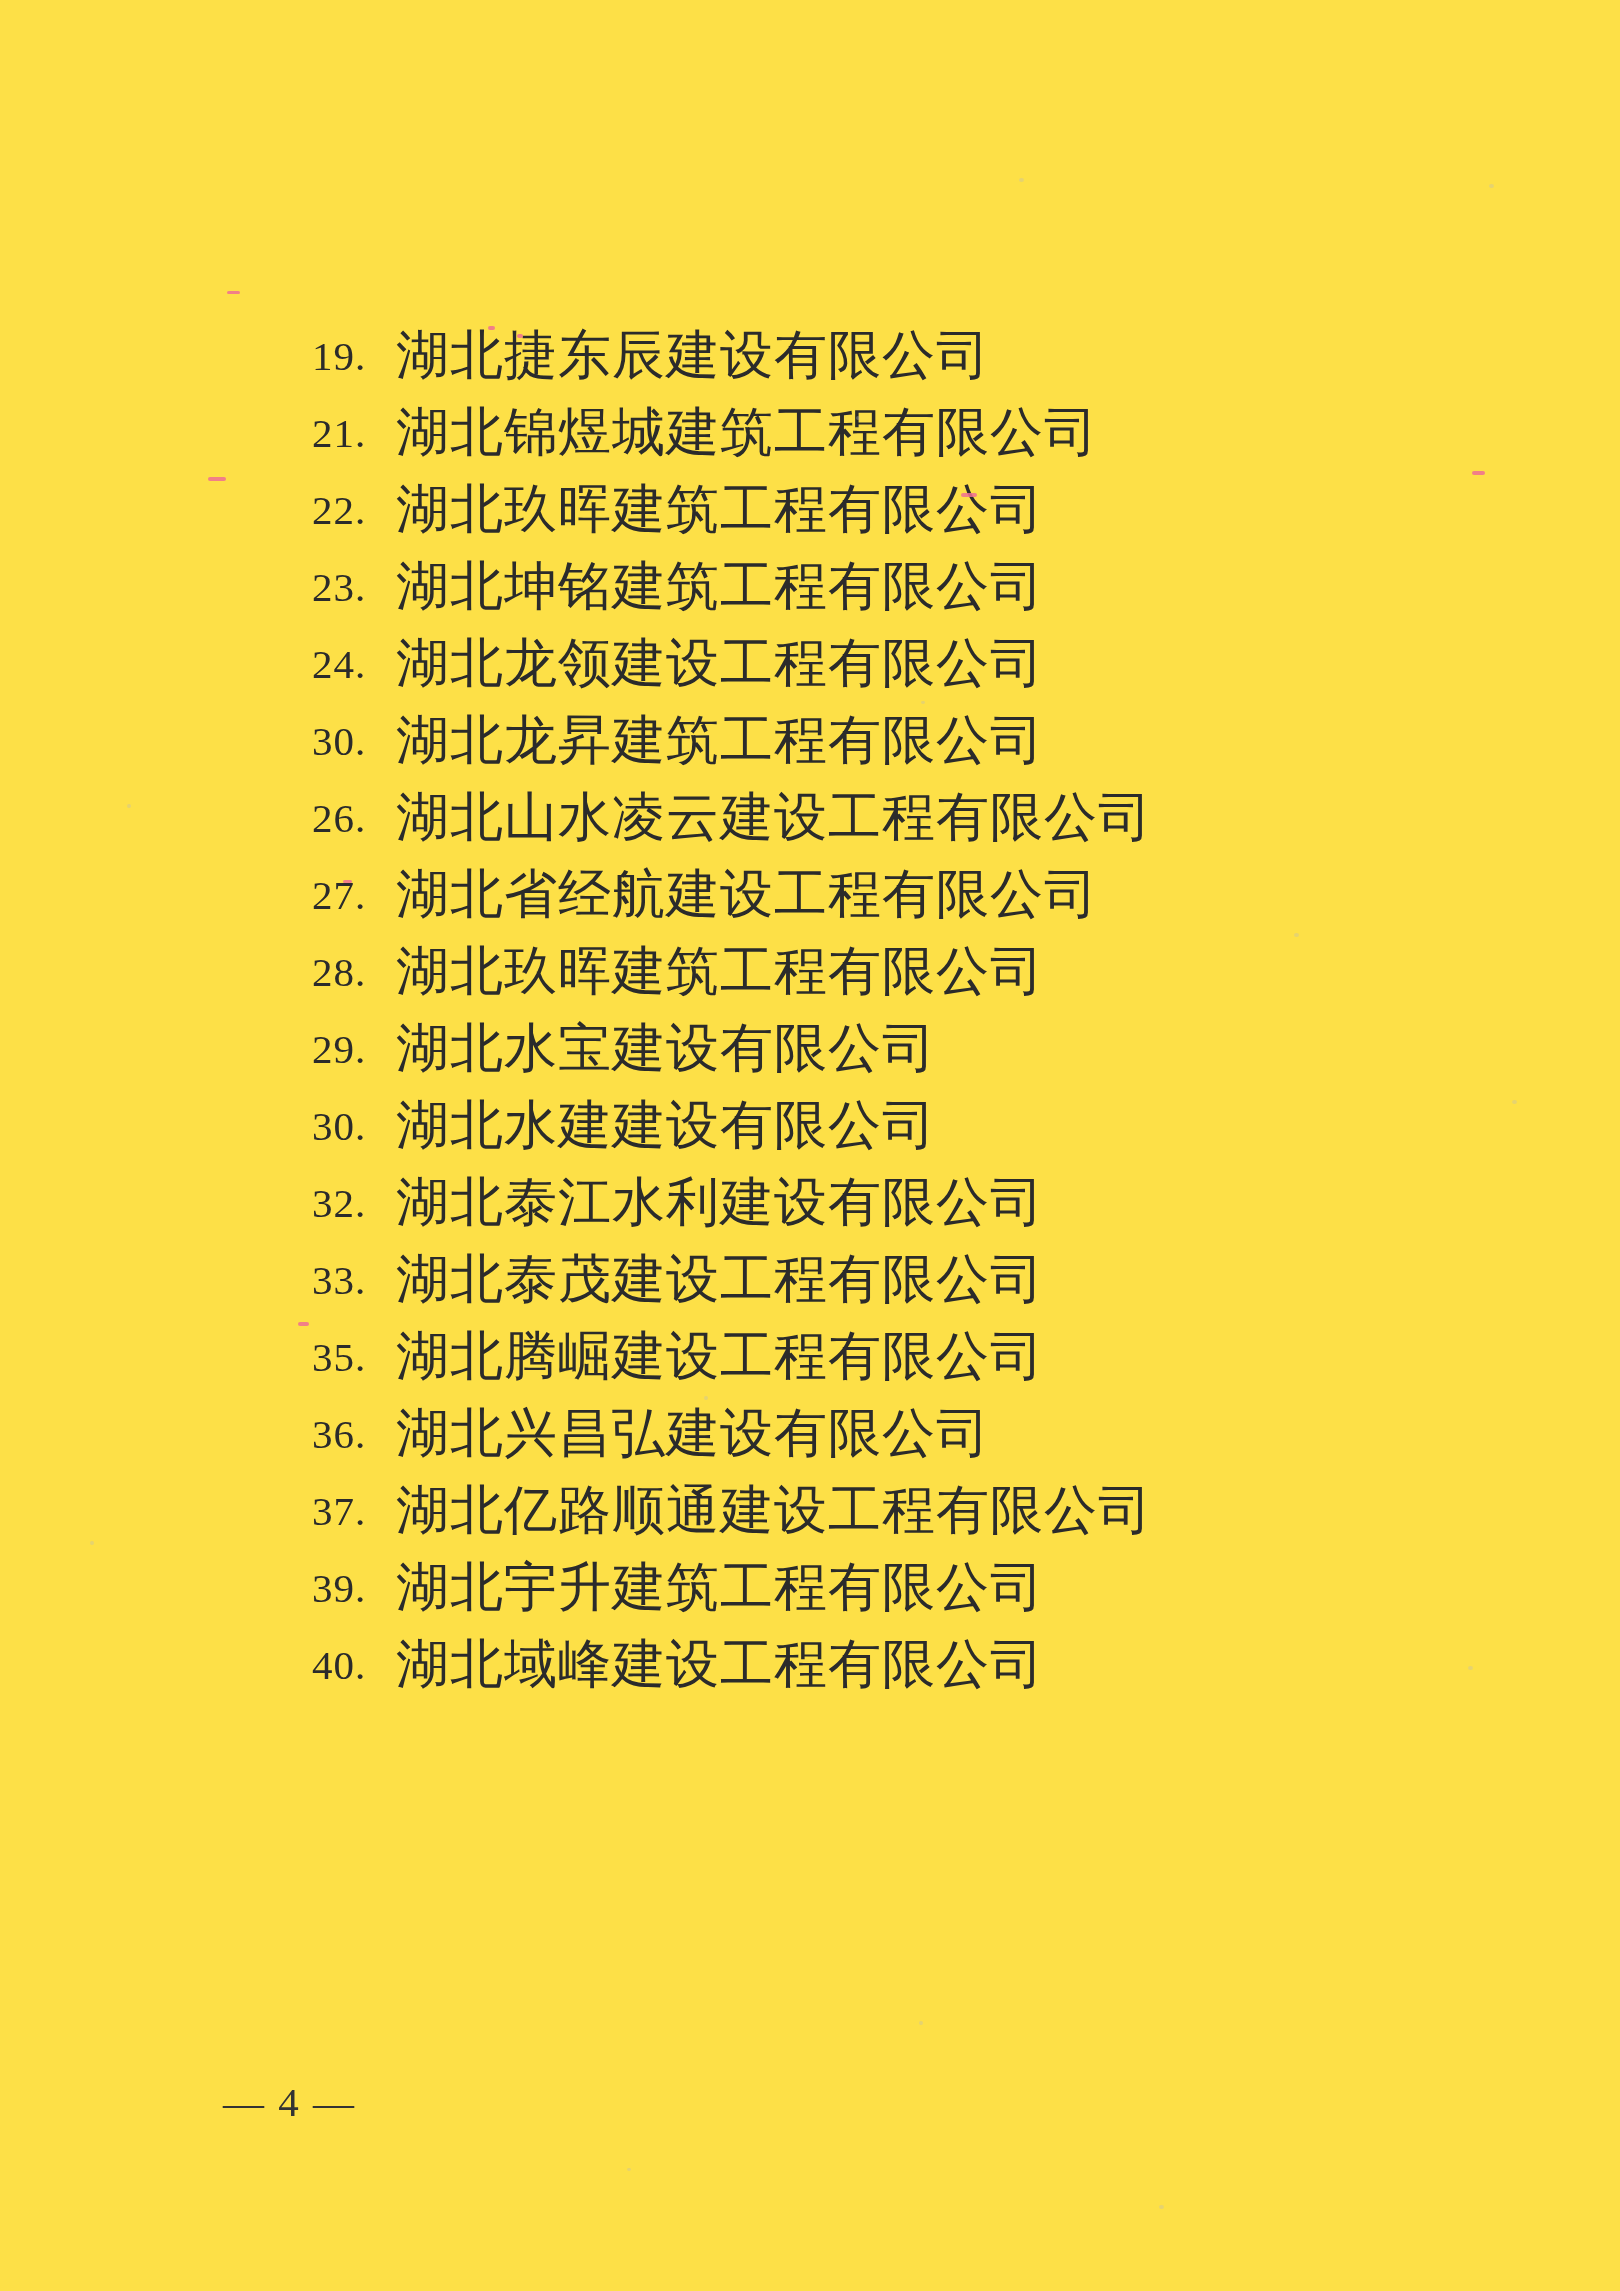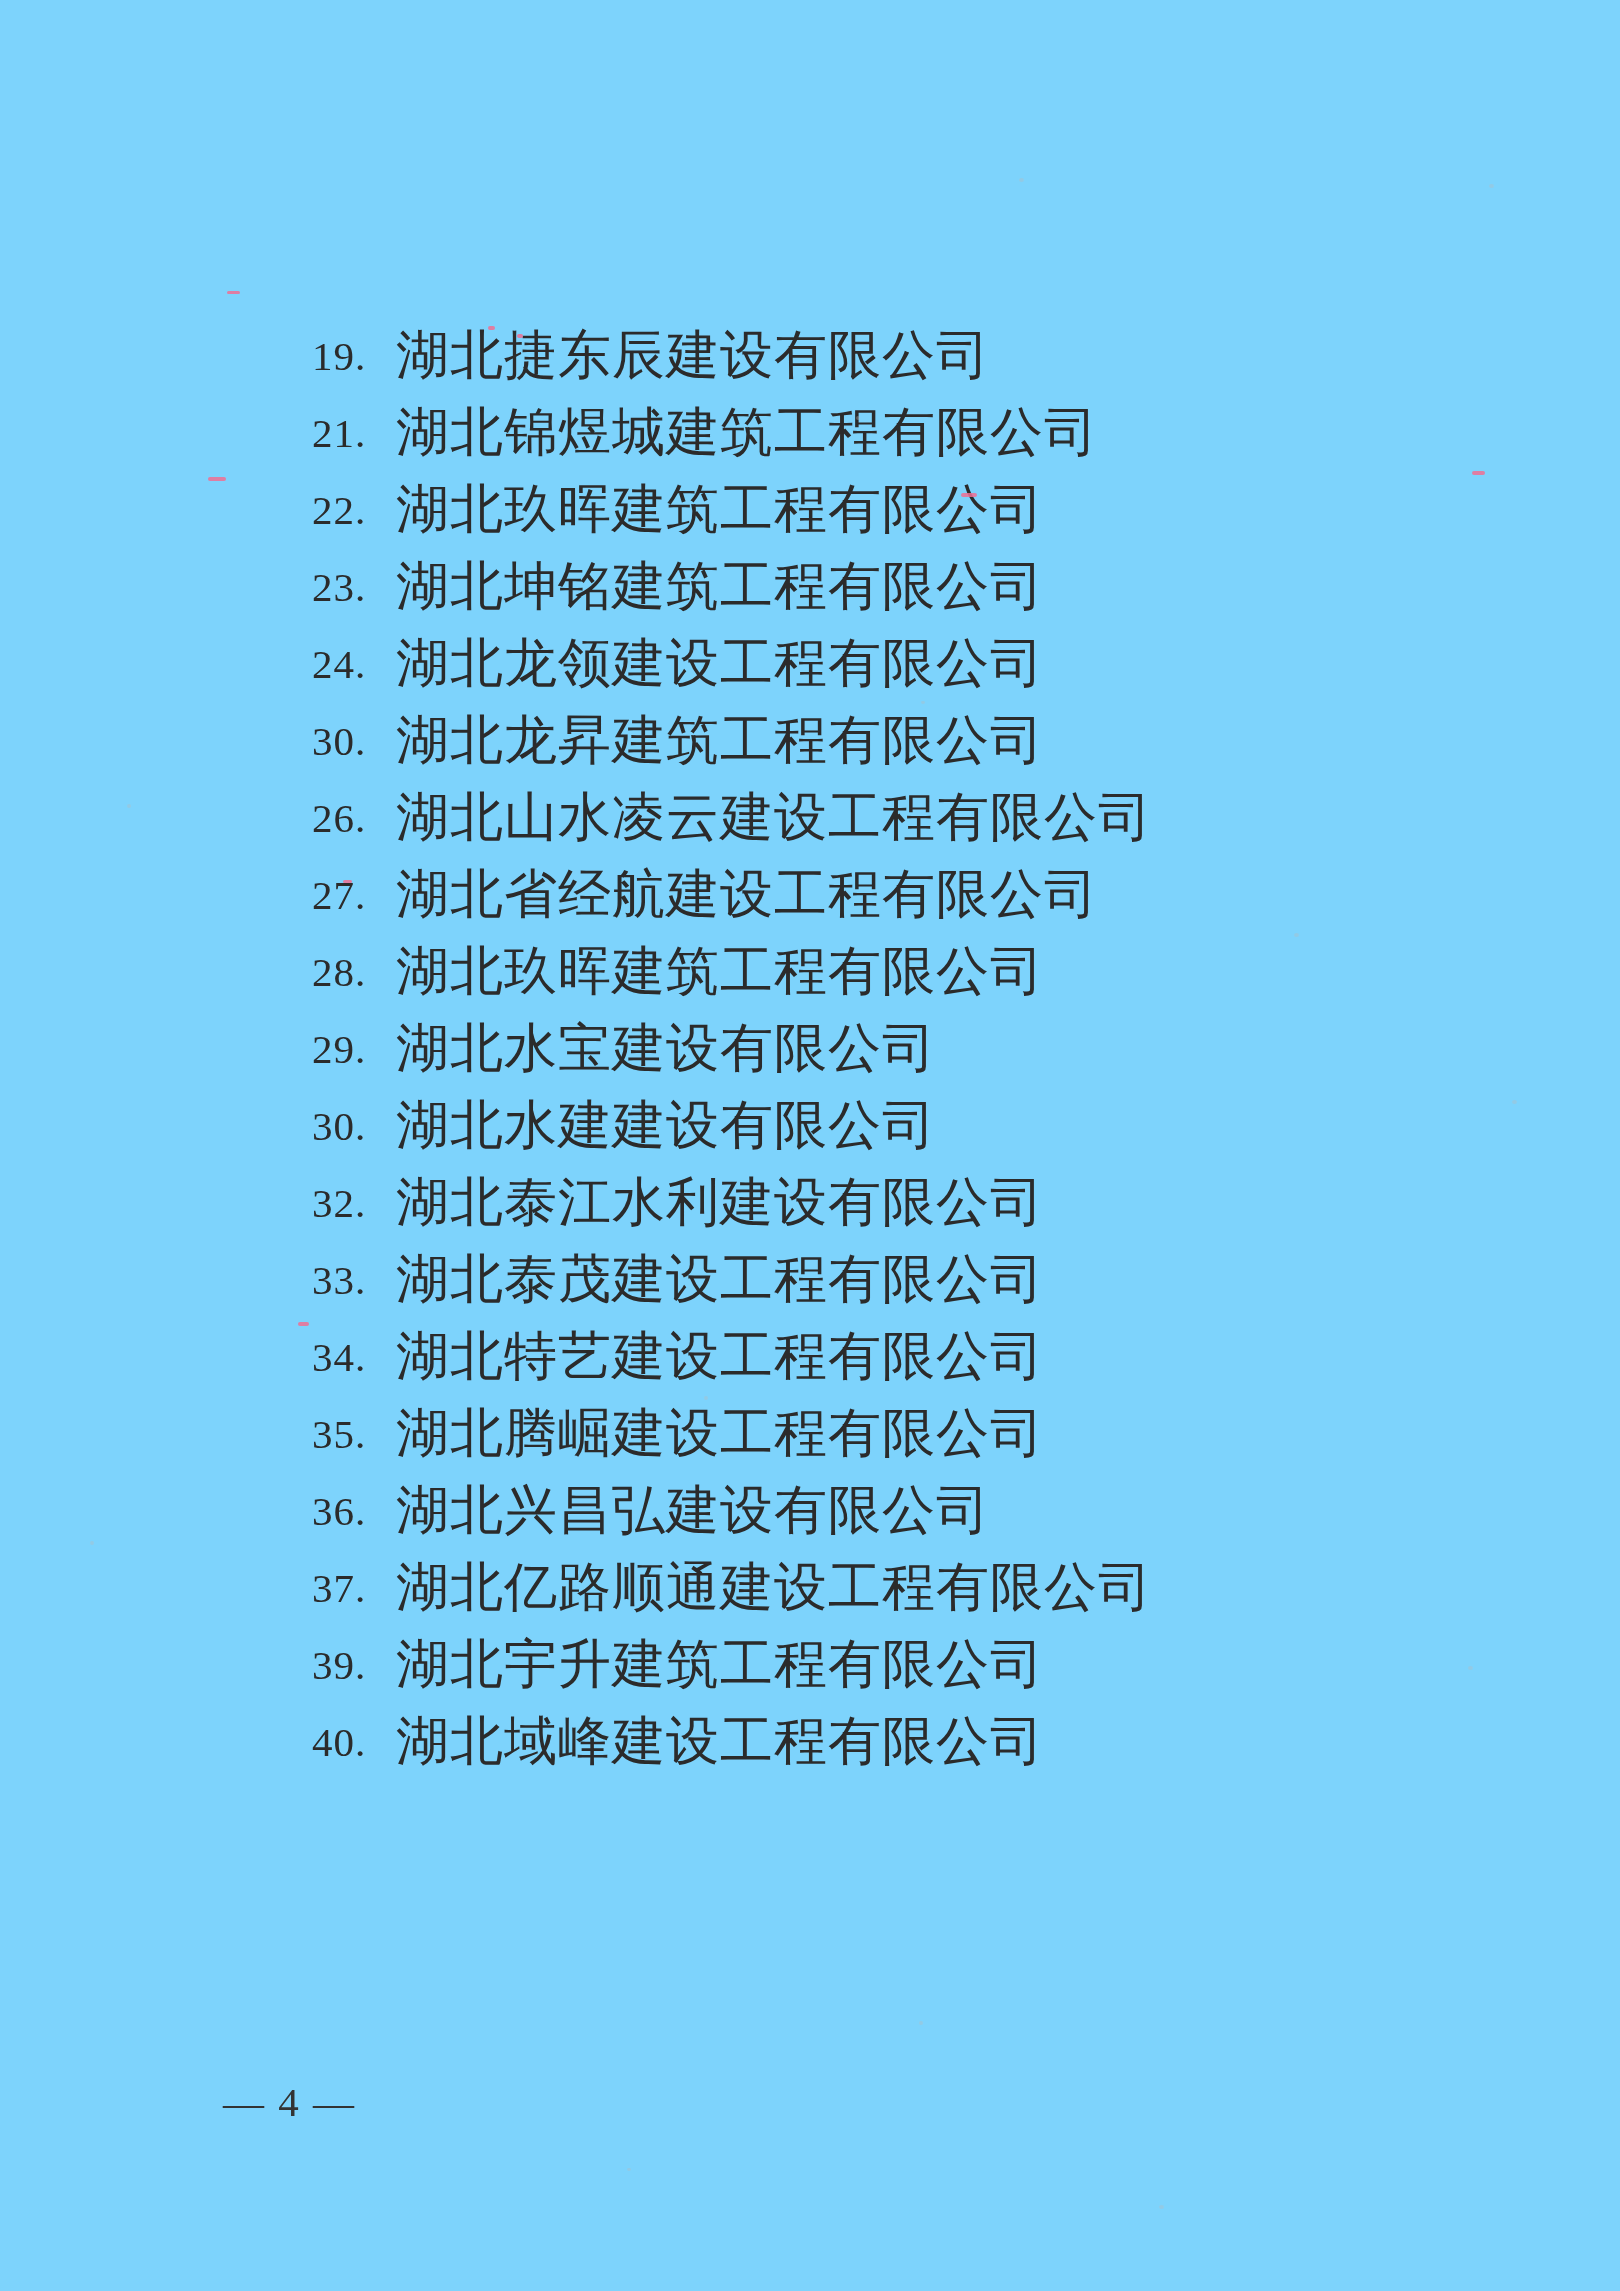--- a/index.html
+++ b/index.html
@@ -5,21 +5,21 @@
   html, body {
     margin: 0;
     padding: 0;
     background: #e8e8e8;
   }
   .page {
     position: relative;
     width: 1620px;
     height: 2292px;
     margin: 0 auto;
-    background: #7dd3fc;
+    background: #fde047;
     overflow: hidden;
     font-family: "Liberation Serif", "DejaVu Serif", serif;
     color: #2b2b2b;
   }
   .company-list {
     position: absolute;
     left: 312px;
     top: 317px;
     margin: 0;
     padding: 0;
@@ -126,24 +126,20 @@
   <li class="row">
     <span class="num">32.</span>
     <span class="name">湖北泰江水利建设有限公司</span>
   </li>
 
   <li class="row">
     <span class="num">33.</span>
     <span class="name">湖北泰茂建设工程有限公司</span>
   </li>
 
-  <li class="row">
-    <span class="num">34.</span>
-    <span class="name">湖北特艺建设工程有限公司</span>
-  </li>
 
   <li class="row">
     <span class="num">35.</span>
     <span class="name">湖北腾崛建设工程有限公司</span>
   </li>
 
   <li class="row">
     <span class="num">36.</span>
     <span class="name">湖北兴昌弘建设有限公司</span>
   </li>

